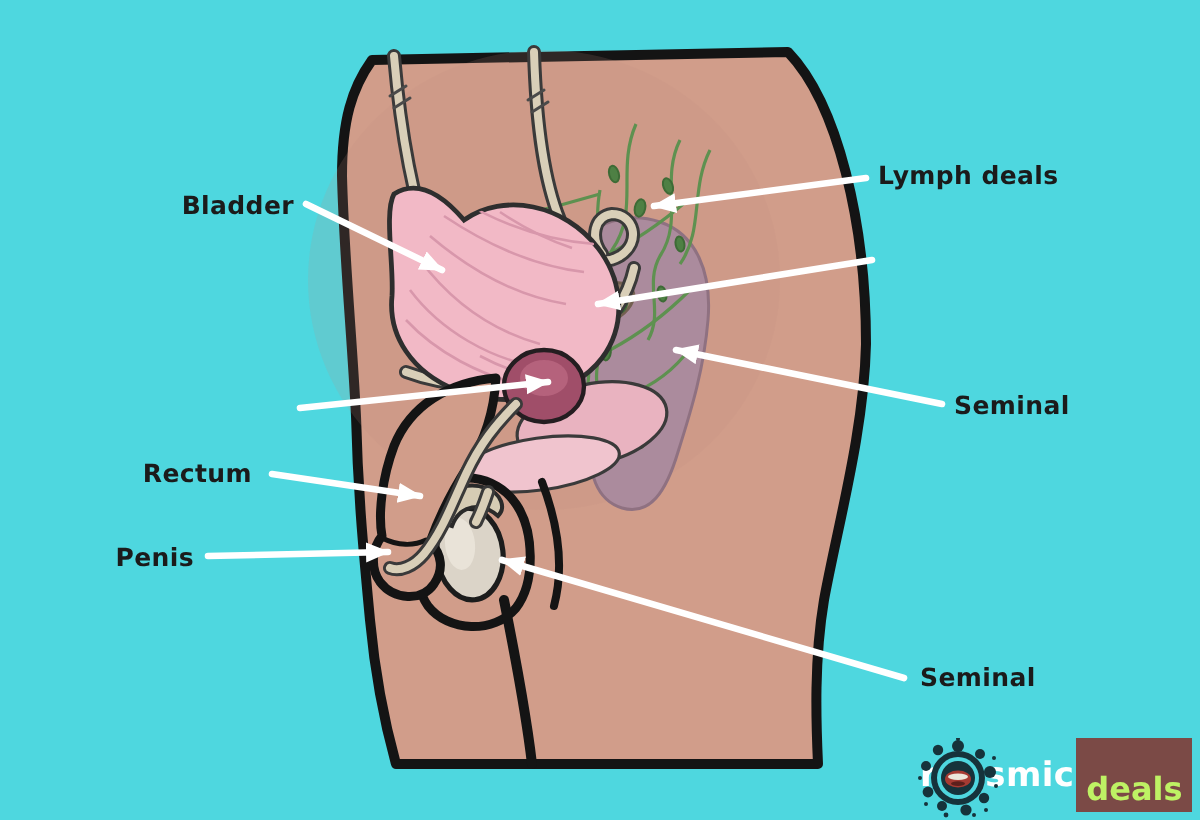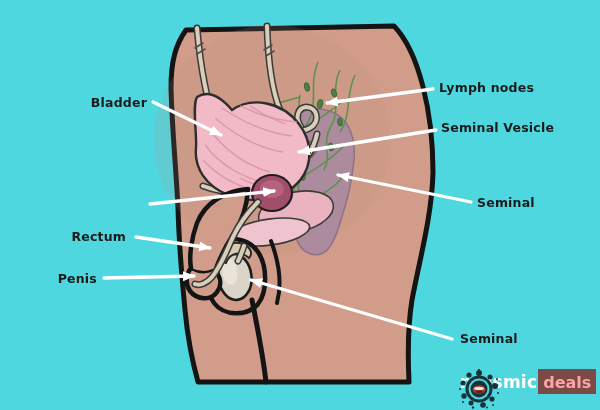--- a/index.html
+++ b/index.html
@@ -35,22 +35,22 @@
   .epi-shape{fill:var(--epididymis);stroke:#2a2a2a;stroke-width:2;}
   .crease{fill:none;stroke:var(--ink);stroke-linecap:round;}
   .cutmark{fill:none;stroke:#4a4a4a;stroke-width:1.5;stroke-linecap:round;}
   .arrow{stroke:var(--arrow);stroke-width:3.3;stroke-linecap:round;}
   
   .lbl{position:absolute;font-weight:700;font-size:12.5px;color:var(--label);
        letter-spacing:.2px;white-space:nowrap;}
   
   .logo{position:absolute;left:459px;top:369px;display:flex;align-items:center;}
   .logo-main{color:#fff;font-size:17px;font-weight:700;letter-spacing:.2px;margin-left:1px;}
-  .logo-badge{background:var(--badge);color:#fca5a5;font-size:16px;font-weight:700;
-              padding:4px 5px 2px 5px;margin-left:1px;line-height:19px;}
+  .logo-badge{background:var(--badge);color:#bef264;font-size:16px;font-weight:700;
+              padding:16px 5px 2px 5px;margin-left:1px;line-height:19px;}
 </style>
 </head>
 <body>
 
 <div class="stage">
   <svg width="600" height="410" viewBox="0 0 600 410">
     <defs>
       <marker id="ah" markerUnits="userSpaceOnUse" markerWidth="14" markerHeight="12" refX="11" refY="5" orient="auto">
         <path d="M0,0 L12,5 L0,10 Z" fill="#ffffff"></path>
       </marker>
@@ -169,22 +169,21 @@
       <line class="arrow" x1="433" y1="89" x2="327" y2="103" marker-end="url(#ah)"></line>
       <line class="arrow" x1="436" y1="130" x2="299" y2="152" marker-end="url(#ah)"></line>
       <line class="arrow" x1="471" y1="202" x2="338" y2="175" marker-end="url(#ah)"></line>
       <line class="arrow" x1="452" y1="339" x2="251" y2="280" marker-end="url(#ah)"></line>
     </g>
   </svg>
 
   <div class="lbl" style="right:453px;top:95px">Bladder</div>
   <div class="lbl" style="right:474px;top:229px">Rectum</div>
   <div class="lbl" style="right:503px;top:271px">Penis</div>
-  <div class="lbl" style="left:439px;top:80px">Lymph nodes</div>
-  <div class="lbl" style="left:441px;top:120px">Seminal Vesicle</div>
+  <div class="lbl" style="left:439px;top:80px">Lymph deals</div>
   <div class="lbl" style="left:477px;top:195px">Seminal</div>
   <div class="lbl" style="left:460px;top:331px">Seminal</div>
 
   <div class="logo">
     <svg width="40" height="40" viewBox="-20 -20 40 40">
       <g fill="#16333b">
         <circle cx="0" cy="-16" r="3"></circle>
           <circle cx="11" cy="-12" r="2.5"></circle>
           <circle cx="16" cy="-3" r="3"></circle>
         <circle cx="13" cy="10" r="2.6"></circle>

